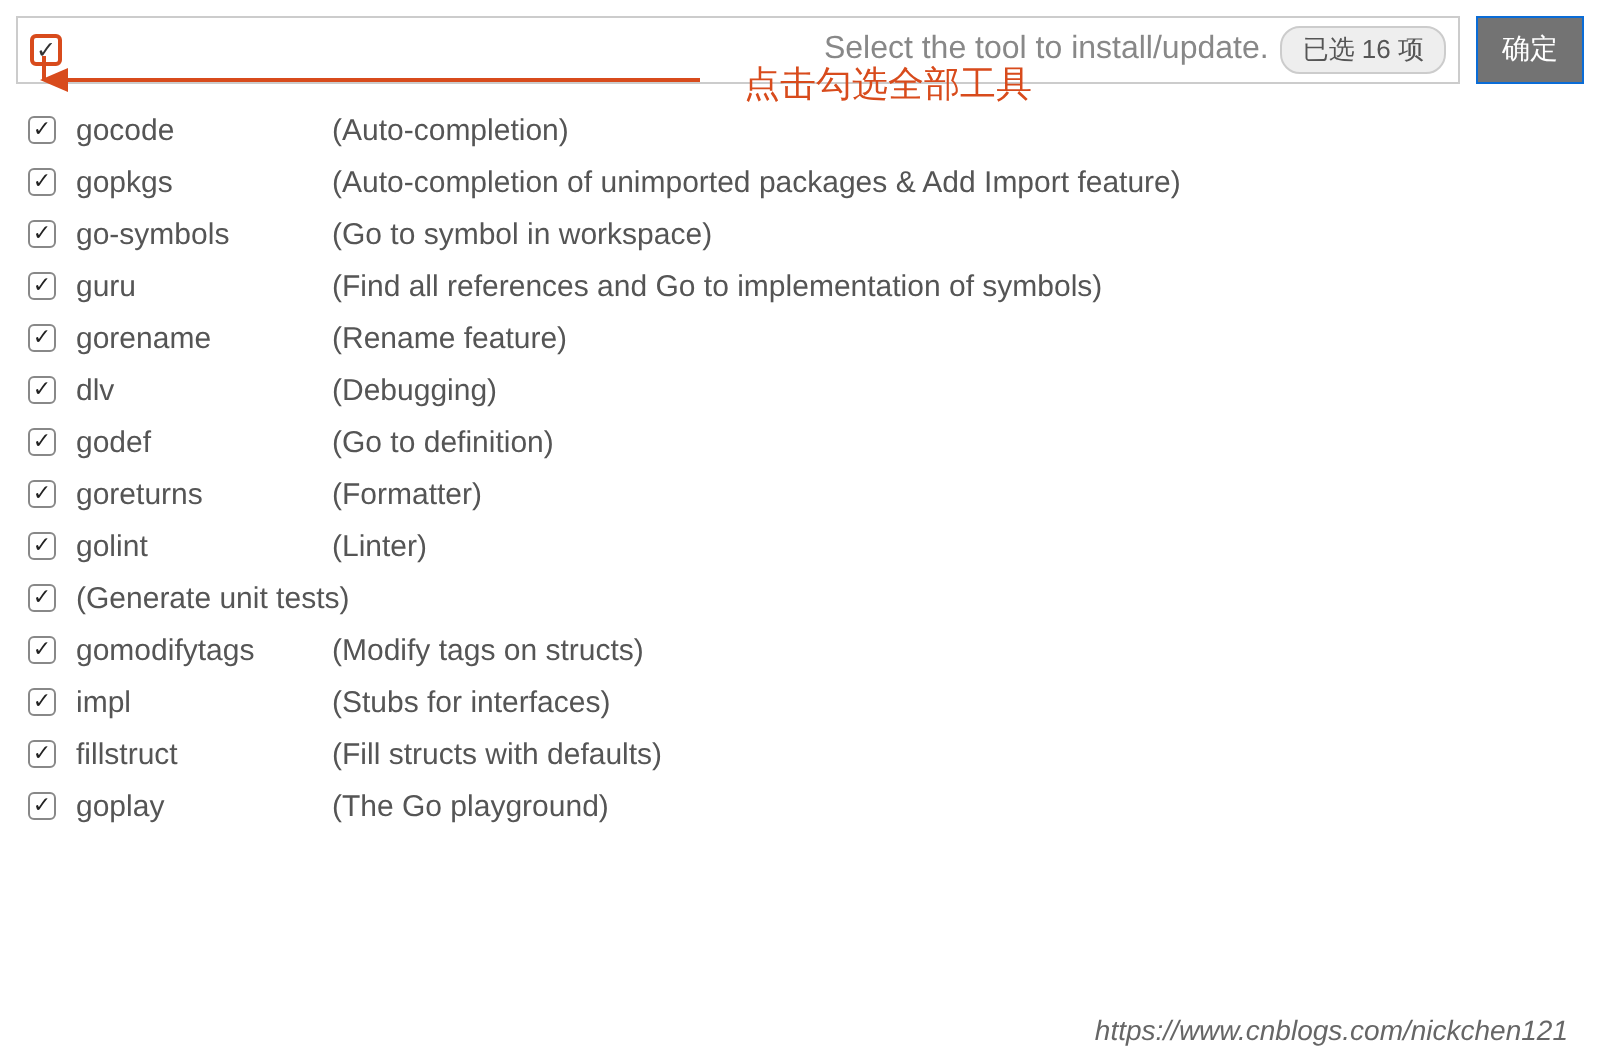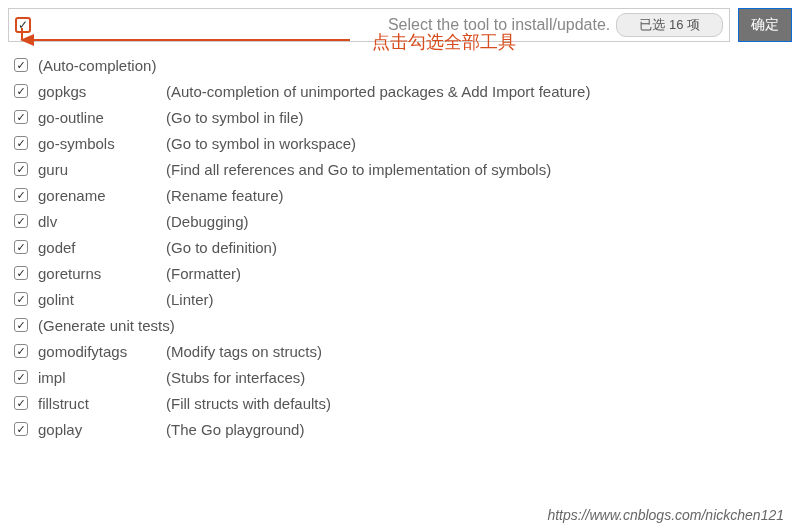--- a/index.html
+++ b/index.html
@@ -42,21 +42,21 @@
   .title {
     flex: 1;
     color: #888;
     font-size: 16px;
     padding-left: 4px;
   }
   .badge {
     background: #eee;
     border: 1px solid #ccc;
     border-radius: 10px;
-    padding: 2px 22px;
+    padding: 2px 10px;
     font-size: 13px;
     color: #555;
   }
   .confirm-btn {
     background: #737373;
     color: #fff;
     border: 1px solid #0a6cd6;
     padding: 6px 12px;
     font-size: 14px;
     margin: 8px 8px 6px 0;
@@ -149,34 +149,30 @@
     <line x1="16" y1="12" x2="334" y2="12" stroke="#d84b1c" stroke-width="2"></line>
     <polygon points="4,12 18,6 18,18" fill="#d84b1c"></polygon>
     <line x1="6" y1="-2" x2="6" y2="12" stroke="#d84b1c" stroke-width="2"></line>
   </svg>
   <span class="annotation-text">点击勾选全部工具</span>
 </div>
 
 <div class="list" id="tool-list">
     <div class="row">
       <div class="chk"></div>
+      <div class="tool-name">gocode</div>
       <div class="tool-desc">(Auto-completion)</div>
     </div>
     <div class="row">
       <div class="chk"></div>
       <div class="tool-name">gopkgs</div>
       <div class="tool-desc">(Auto-completion of unimported packages &amp; Add Import feature)</div>
     </div>
     <div class="row">
       <div class="chk"></div>
-      <div class="tool-name">go-outline</div>
-      <div class="tool-desc">(Go to symbol in file)</div>
-    </div>
-    <div class="row">
-      <div class="chk"></div>
       <div class="tool-name">go-symbols</div>
       <div class="tool-desc">(Go to symbol in workspace)</div>
     </div>
     <div class="row">
       <div class="chk"></div>
       <div class="tool-name">guru</div>
       <div class="tool-desc">(Find all references and Go to implementation of symbols)</div>
     </div>
     <div class="row">
       <div class="chk"></div>

